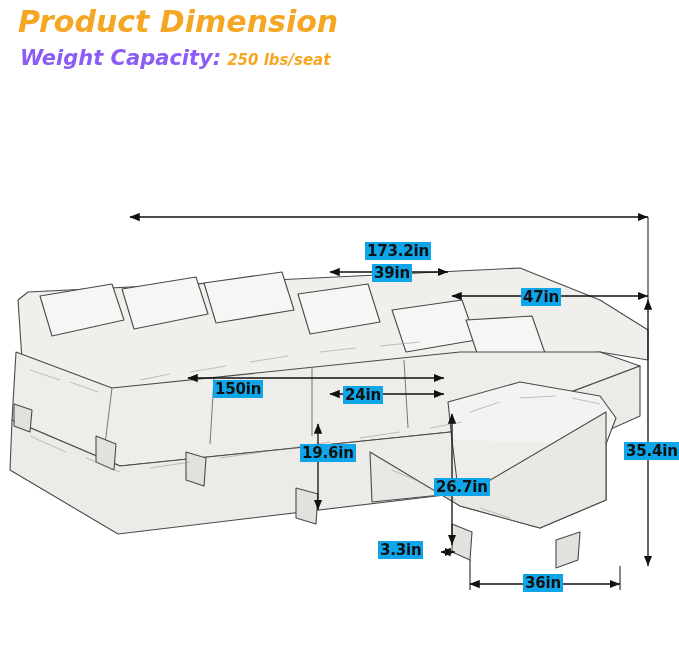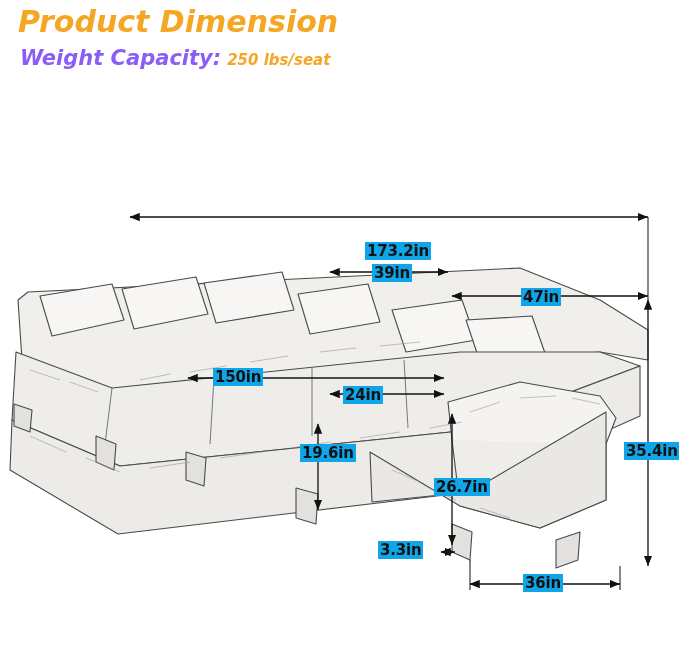--- a/index.html
+++ b/index.html
@@ -190,21 +190,21 @@
         <line x1="470" y1="560" x2="470" y2="590"></line>
       </g>
     </g>
 
     <g></g>
   </svg>
 
   <div class="dim-label" style="left:365px; top:242px;">173.2in</div>
   <div class="dim-label" style="left:372px; top:264px;">39in</div>
   <div class="dim-label" style="left:521px; top:288px;">47in</div>
-  <div class="dim-label" style="left:213px; top:368px;">150in</div>
+  <div class="dim-label" style="left:213px; top:380px;">150in</div>
   <div class="dim-label" style="left:343px; top:386px;">24in</div>
   <div class="dim-label" style="left:300px; top:444px;">19.6in</div>
   <div class="dim-label" style="left:434px; top:478px;">26.7in</div>
   <div class="dim-label" style="left:624px; top:442px;">35.4in</div>
   <div class="dim-label" style="left:378px; top:541px;text-align:center;">3.3in</div>
   <div class="dim-label" style="left:523px; top:574px;text-align:center;">36in</div>
 
 
 </div>
 

